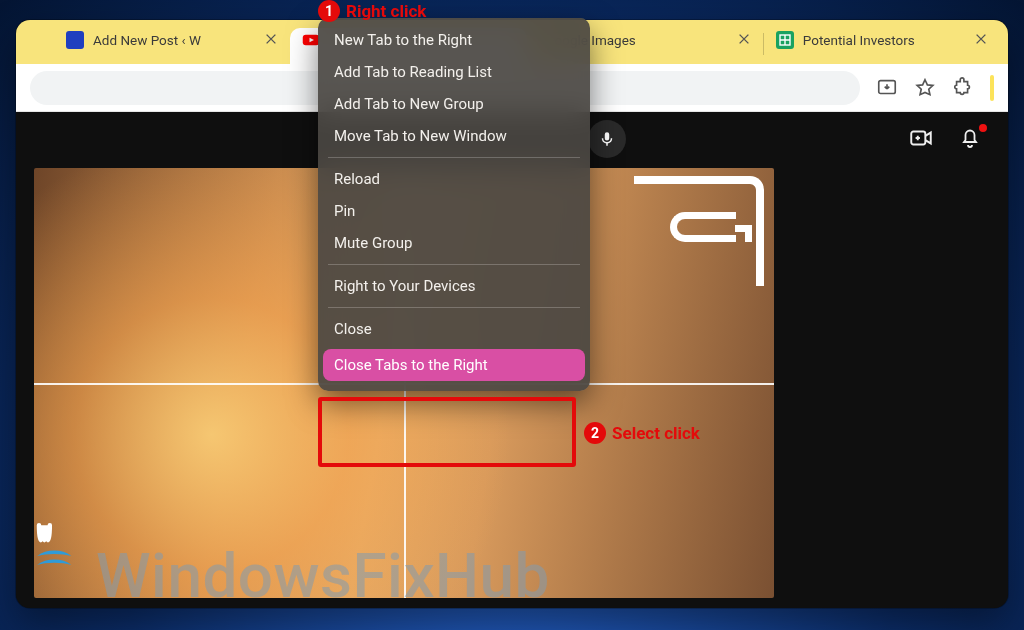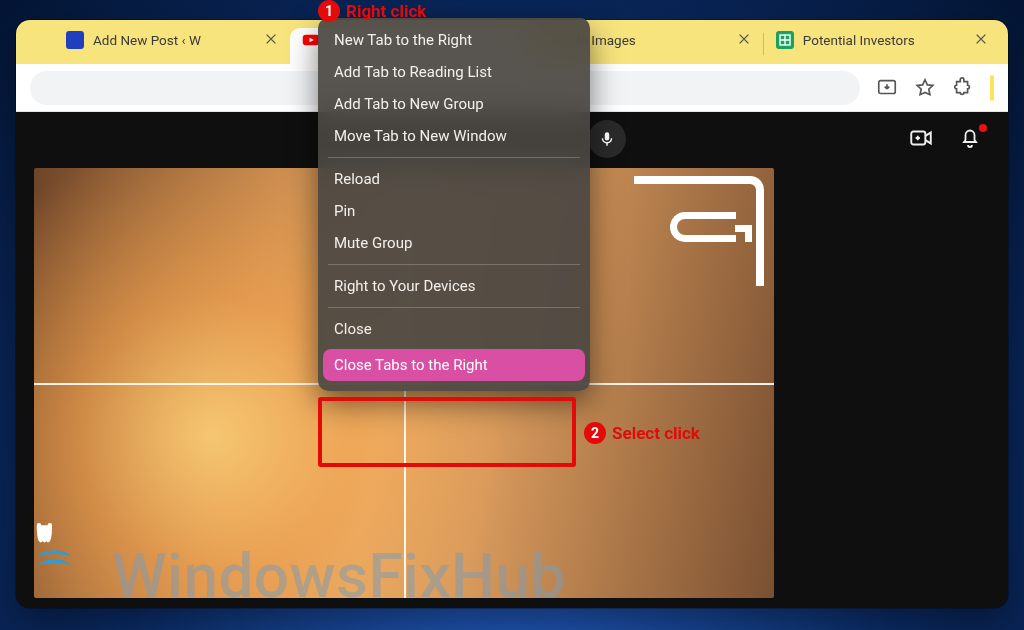--- a/index.html
+++ b/index.html
@@ -49,21 +49,21 @@
   .ytbar { position:absolute; left:0; right:0; top:0; height:50px; display:flex; align-items:center; justify-content:flex-end; gap:26px; padding-right:26px; }
   .mic { position:absolute; left:572px; top:8px; width:38px; height:38px; border-radius:50%; background:#2a2a2a; display:flex; align-items:center; justify-content:center; color:#fff; }
   .ytico { color:#eee; width:24px; height:24px; position:relative; }
   .reddot{ position:absolute; top:-3px; right:-7px; width:12px; height:12px; border-radius:50%; background:#e11; border:2px solid #0f0f0f; }
 
   
   .doodle-corner { position:absolute; right:10px; top:8px; width:130px; height:110px; border:8px solid #fff; border-left:none; border-bottom:none; border-radius:0 14px 0 0; }
   .doodle-bat { position:absolute; right:38px; top:44px; width:66px; height:30px; border:7px solid #fff; border-right:none; border-radius:16px 0 0 16px; }
   .doodle-bat:after{content:"";position:absolute;right:-16px;top:6px;width:10px;height:10px;border:7px solid #fff;border-left:none;border-bottom:none;}
 
-  .watermark { position:absolute; left:96px; bottom:-4px; font-size:62px; font-weight:500; color:rgba(130,155,175,.55); letter-spacing:.5px; pointer-events:none; }
+  .watermark { position:absolute; left:80px; bottom:-4px; font-size:62px; font-weight:500; color:rgba(130,155,175,.55); letter-spacing:.5px; pointer-events:none; }
   .wmlogo { position:absolute; left:14px; bottom:30px; color:#fff; }
 
   
   .ctxmenu {
     position:absolute; left:318px; top:18px; width:272px;
     background:rgba(74,70,66,.92); backdrop-filter:blur(14px);
     border-radius:10px; padding:6px 0; box-shadow:0 12px 30px rgba(0,0,0,.5);
     font-size:15px; color:#f3f0ec;
   }
   .ctxitem { padding:6px 16px; line-height:20px; white-space:nowrap; }

